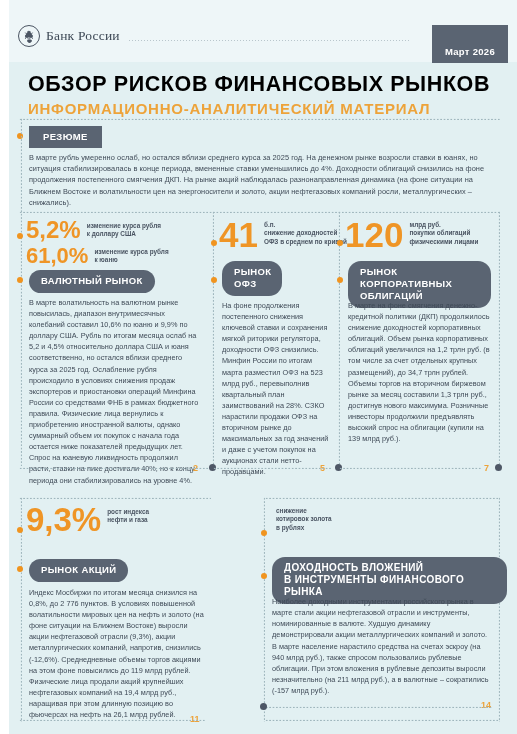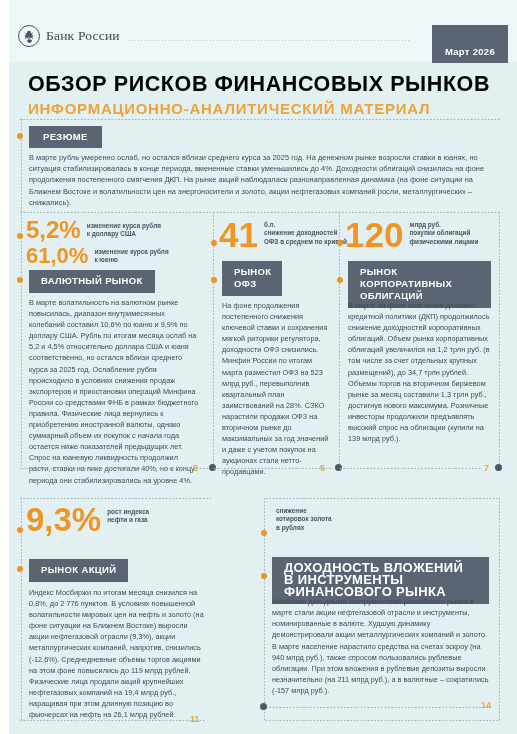--- a/index.html
+++ b/index.html
@@ -128,20 +128,21 @@
   .col-text {
     position: absolute; color: #3f4a57;
     font-size: 7.3px; line-height: 11.1px; letter-spacing: .03px;
   }
   .pg-num {
     position: absolute; color: #eda33a; font-size: 9px; font-weight: bold;
   }
   .sec-label {
     position: absolute; font-size: 9.5px; padding: 5px 12px 6px 12px;
     line-height: 12px;
+    border-radius: 13px;
   }
 </style>
 </head>
 <body>
 
 <div id="page">
 
   <div class="header">
     <div class="logo-wrap">
       <span class="logo-emblem">
@@ -264,21 +265,21 @@
   <div class="dot" style="left:261px; top:530px;"></div>
   <div class="stat" style="left:270px; top:504px; align-items:flex-start;">
     <span class="stat-cap" style="margin-top:3px;">
       <span>снижение</span><br>
       <span>котировок золота</span><br>
       <span>в рублях</span>
     </span>
   </div>
 
   <div class="dot" style="left:261px; top:573px;"></div>
-  <div class="dark-label sec-label label-shadow" style="left:272px; top:557px; width:217px; font-size:13px;">
+  <div class="dark-label sec-label label-shadow" style="left:272px; top:557px; width:235px; font-size:10px;">
     <span>ДОХОДНОСТЬ ВЛОЖЕНИЙ</span><br>
     <span>В ИНСТРУМЕНТЫ ФИНАНСОВОГО РЫНКА</span>
   </div>
   <div class="col-text" style="left:272px; top:596px; width:220px;">Наиболее доходными инструментами российского рынка в марте стали акции нефтегазовой отрасли и инструменты, номинированные в валюте. Худшую динамику демонстрировали акции металлургических компаний и золото.</div>
   <div class="col-text" style="left:272px; top:641px; width:220px;">В марте население нарастило средства на счетах эскроу (на 940 млрд руб.), также спросом пользовались рублевые облигации. При этом вложения в рублевые депозиты выросли незначительно (на 211 млрд руб.), а в валютные – сократились (-157 млрд руб.).</div>
   <div class="pg-num" style="left:481px; top:700px;">14</div>
   <div class="h-dots" style="left:265px; top:706px; width:227px;"></div>
   <div class="dot-dark" style="left:260px; top:703px;"></div>
   <div class="h-dots" style="left:265px; top:719px; width:235px;"></div>
 

